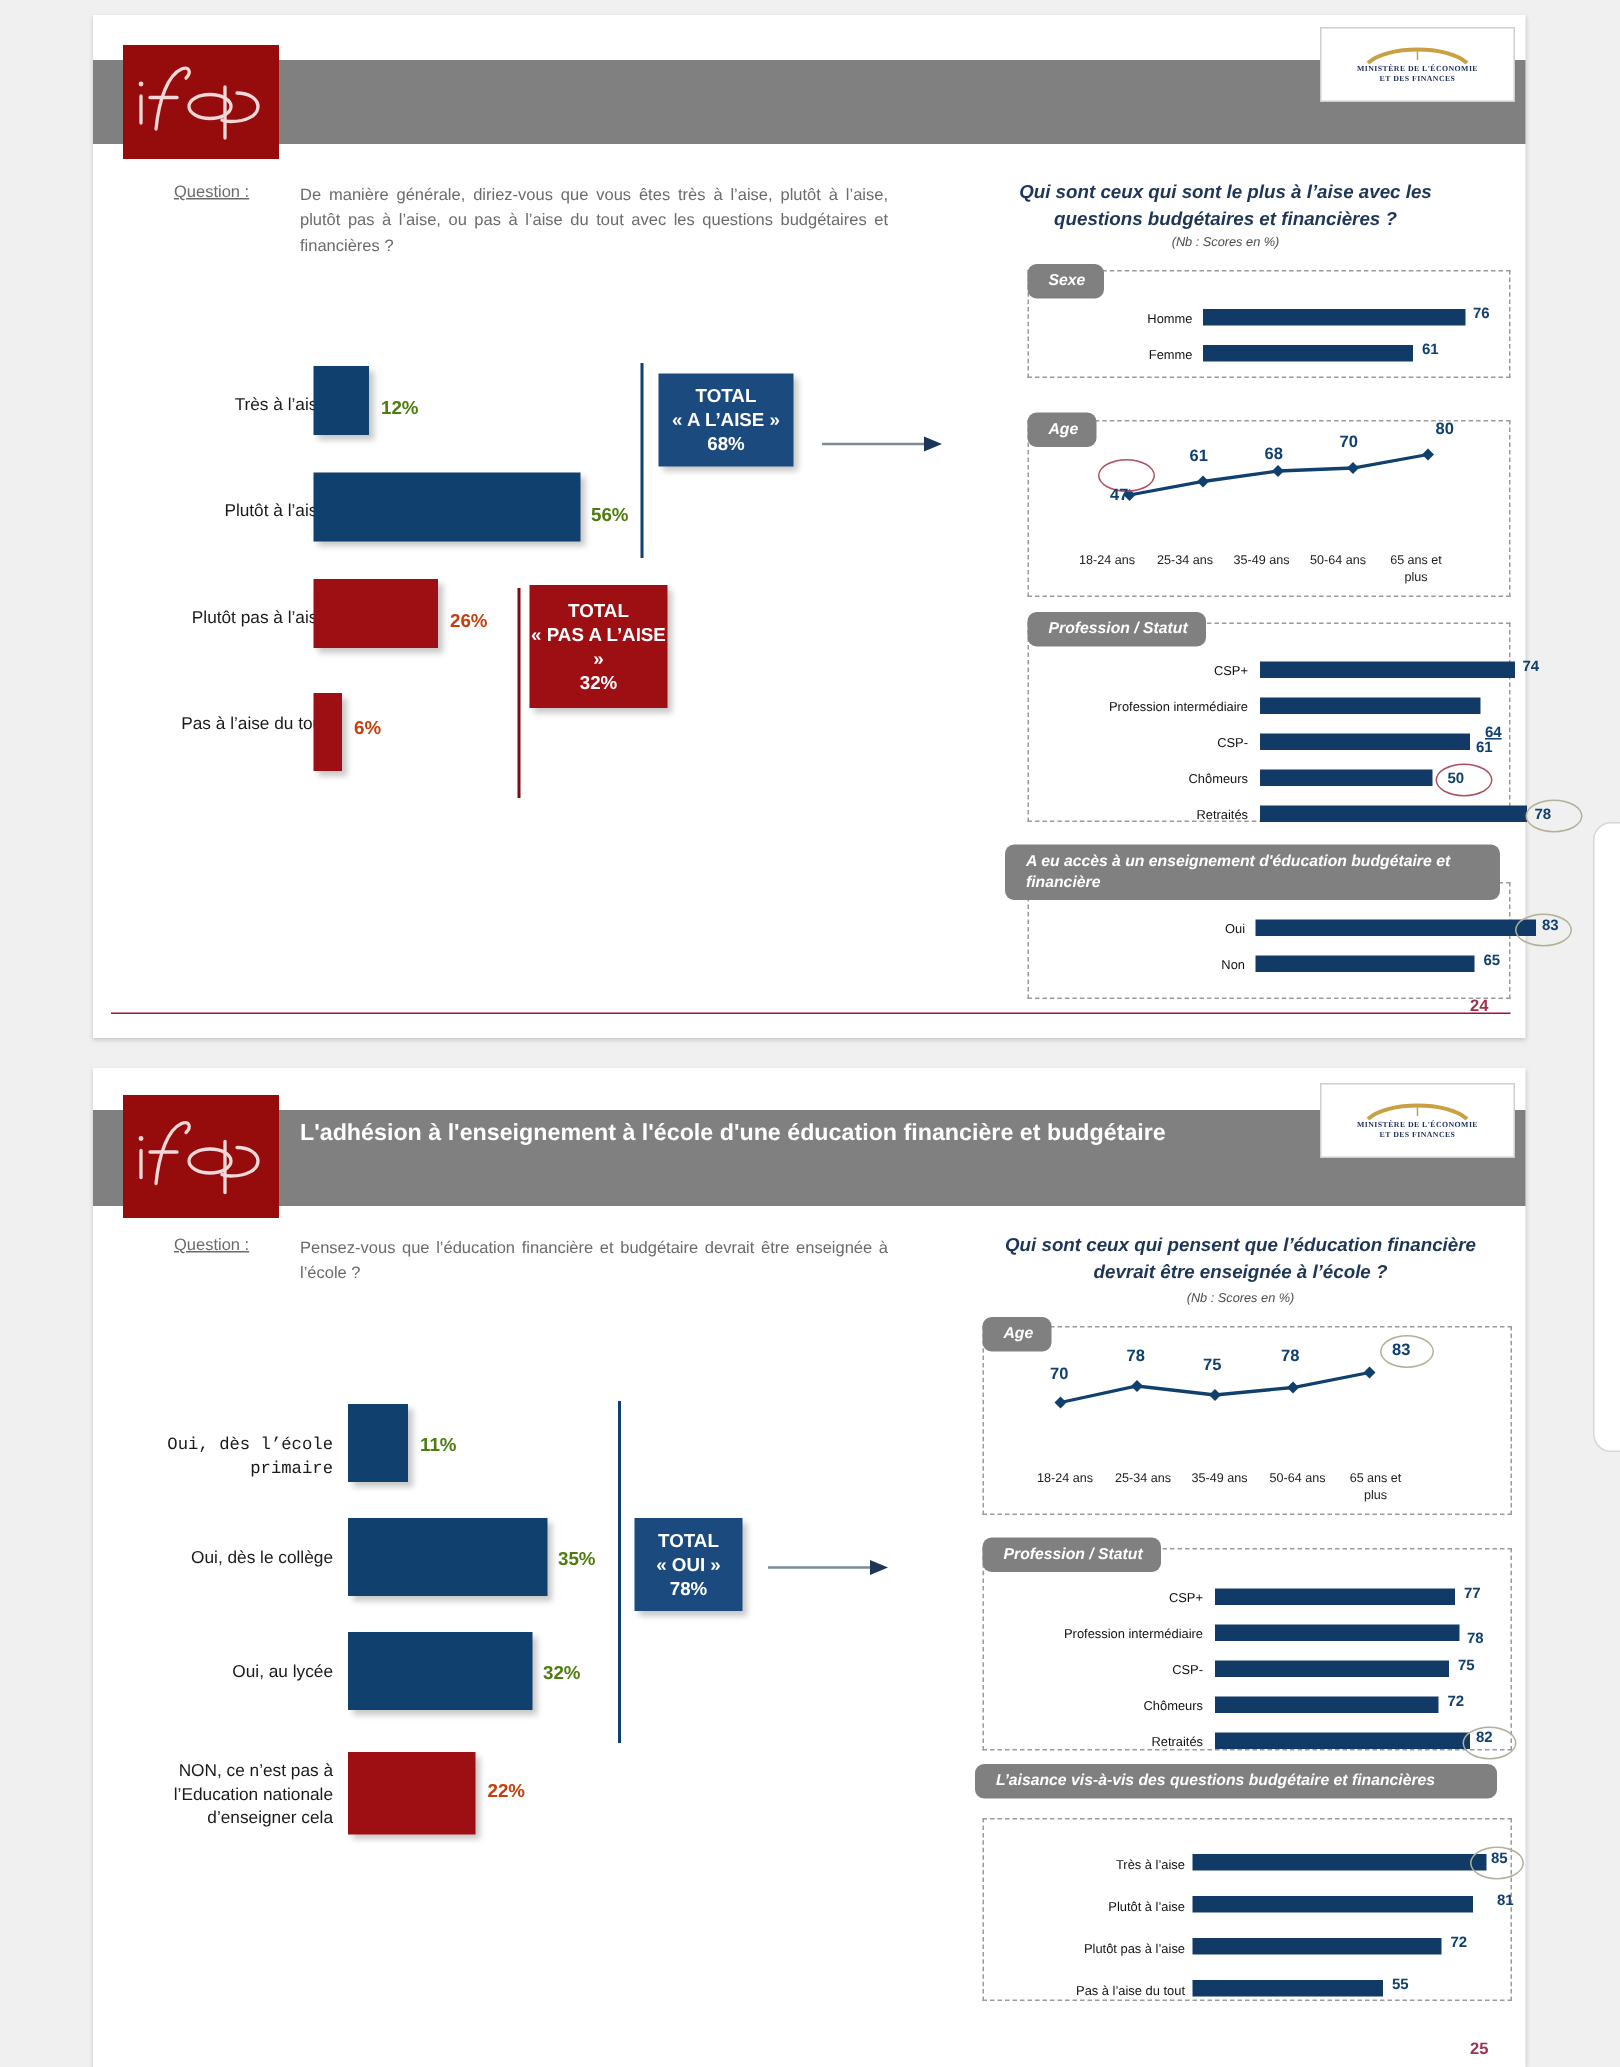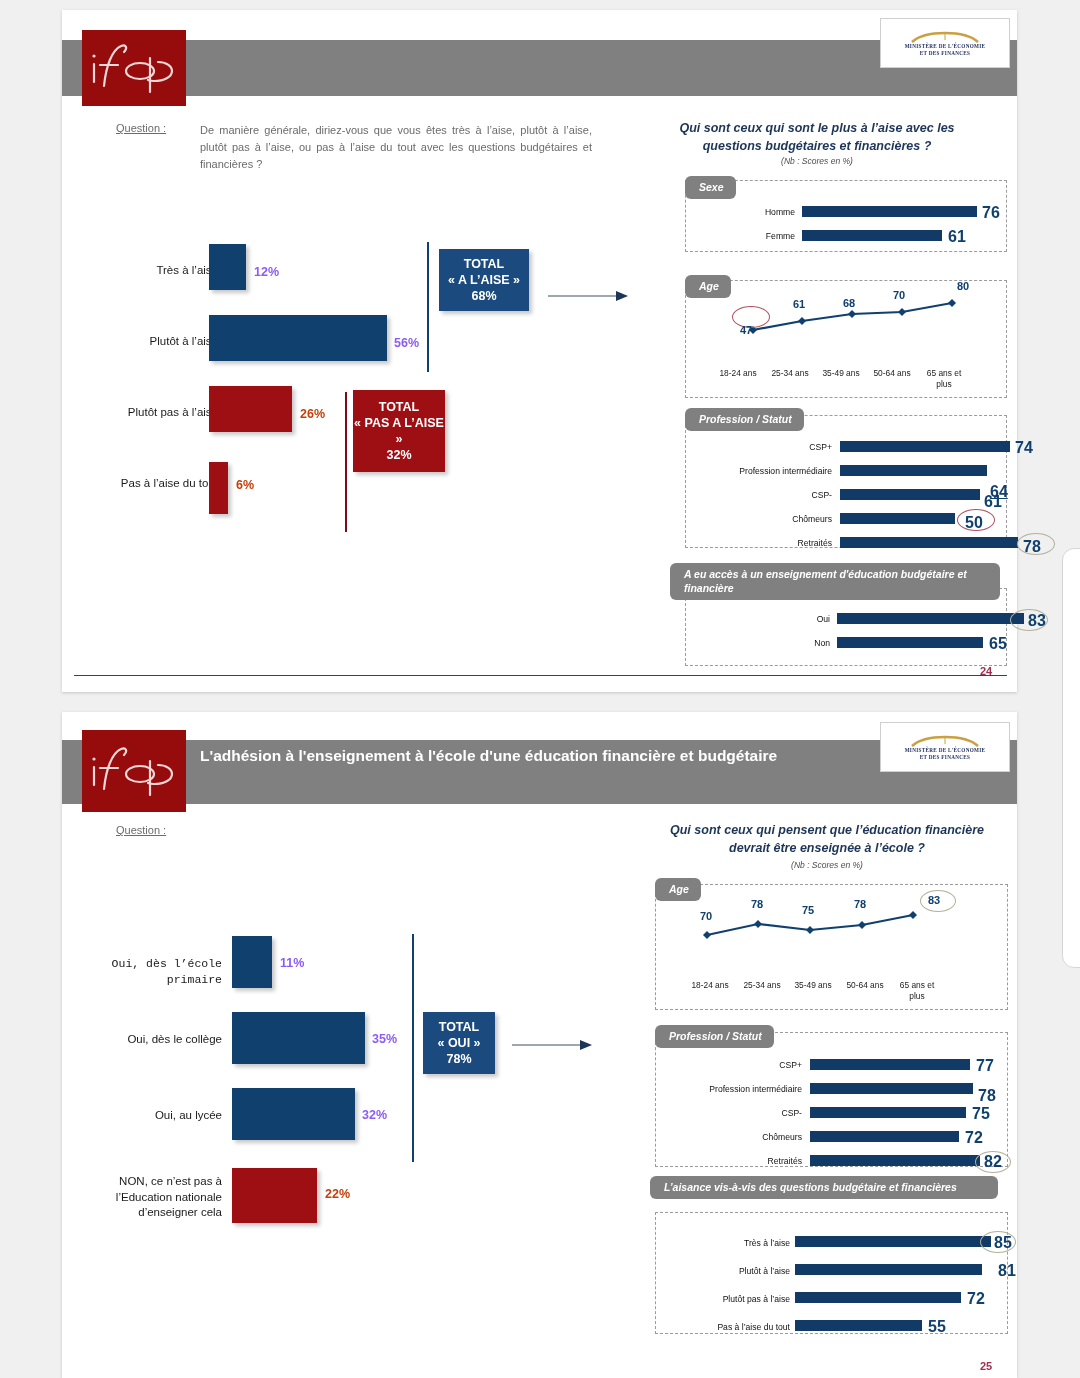--- a/index.html
+++ b/index.html
@@ -100,21 +100,21 @@
   .bar {
     position: absolute;
     box-shadow: 3px 3px 4px rgba(0,0,0,0.22);
   }
   .bar.blue { background: #10406e; }
   .bar.red  { background: #9e0f14; }
   .bar-val {
     position: absolute;
     font-size: 12.5px; font-weight: bold;
   }
-  .bar-val.blue { color: #8b5cf6; }
+  .bar-val.blue { color: #4d7c0f; }
   .bar-val.red  { color: #c2410c; }
 
   .divider { position: absolute; width: 2px; }
   .divider.blue { background: #10406e; }
   .divider.red  { background: #7a0c16; }
 
   .total-box {
     position: absolute;
     color: #ffffff;
     font-weight: bold;
@@ -172,21 +172,21 @@
     text-align: right;
     white-space: nowrap;
   }
   .rbar {
     position: absolute;
     background: #123a66;
     height: 11px;
   }
   .rval {
     position: absolute;
-    font-size: 16px;
+    font-size: 10px;
     font-weight: bold;
     color: #10406e;
   }
   .circ {
     position: absolute;
     border-radius: 50%;
     border: 1.3px solid #b3b09a;
     background: transparent;
   }
   .circ.red { border-color: #b05060; }
@@ -379,20 +379,21 @@
     <div class="min-logo" style="left:818px; top:10px; width:130px; height:50px;">
       <svg class="min-arc" viewBox="0 0 72 14" aria-hidden="true">
         <path d="M3,13 C16,1 56,1 69,13" fill="none" stroke="#caa042" stroke-width="2.6"></path>
         <path d="M36,5 L36,11" stroke="#caa042" stroke-width="1"></path>
       </svg>
       <div class="min-txt">MINISTÈRE DE L'ÉCONOMIE</div>
       <div class="min-txt">ET DES FINANCES</div>
     </div>
 
     <div class="q-label" style="left:54px; top:112px;">Question :</div>
+    <div class="q-text" style="left:138px; top:112px; width:392px;">Pensez-vous que l’éducation financière et budgétaire devrait être enseignée à l’école ?</div>
 
     <div class="cat-label" style="left:2px; top:244px; width:158px;font-family:Liberation Mono, monospace;">Oui, dès l’école primaire</div>
     <div class="bar blue" style="left:170px; top:224px; width:40px; height:52px;"></div>
     <div class="bar-val blue" style="left:218px; top:244px;">11%</div>
 
     <div class="cat-label" style="left:2px; top:320px; width:158px;">Oui, dès le collège</div>
     <div class="bar blue" style="left:170px; top:300px; width:133px; height:52px;"></div>
     <div class="bar-val blue" style="left:310px; top:320px;">35%</div>
 
     <div class="cat-label" style="left:2px; top:396px; width:158px;">Oui, au lycée</div>

